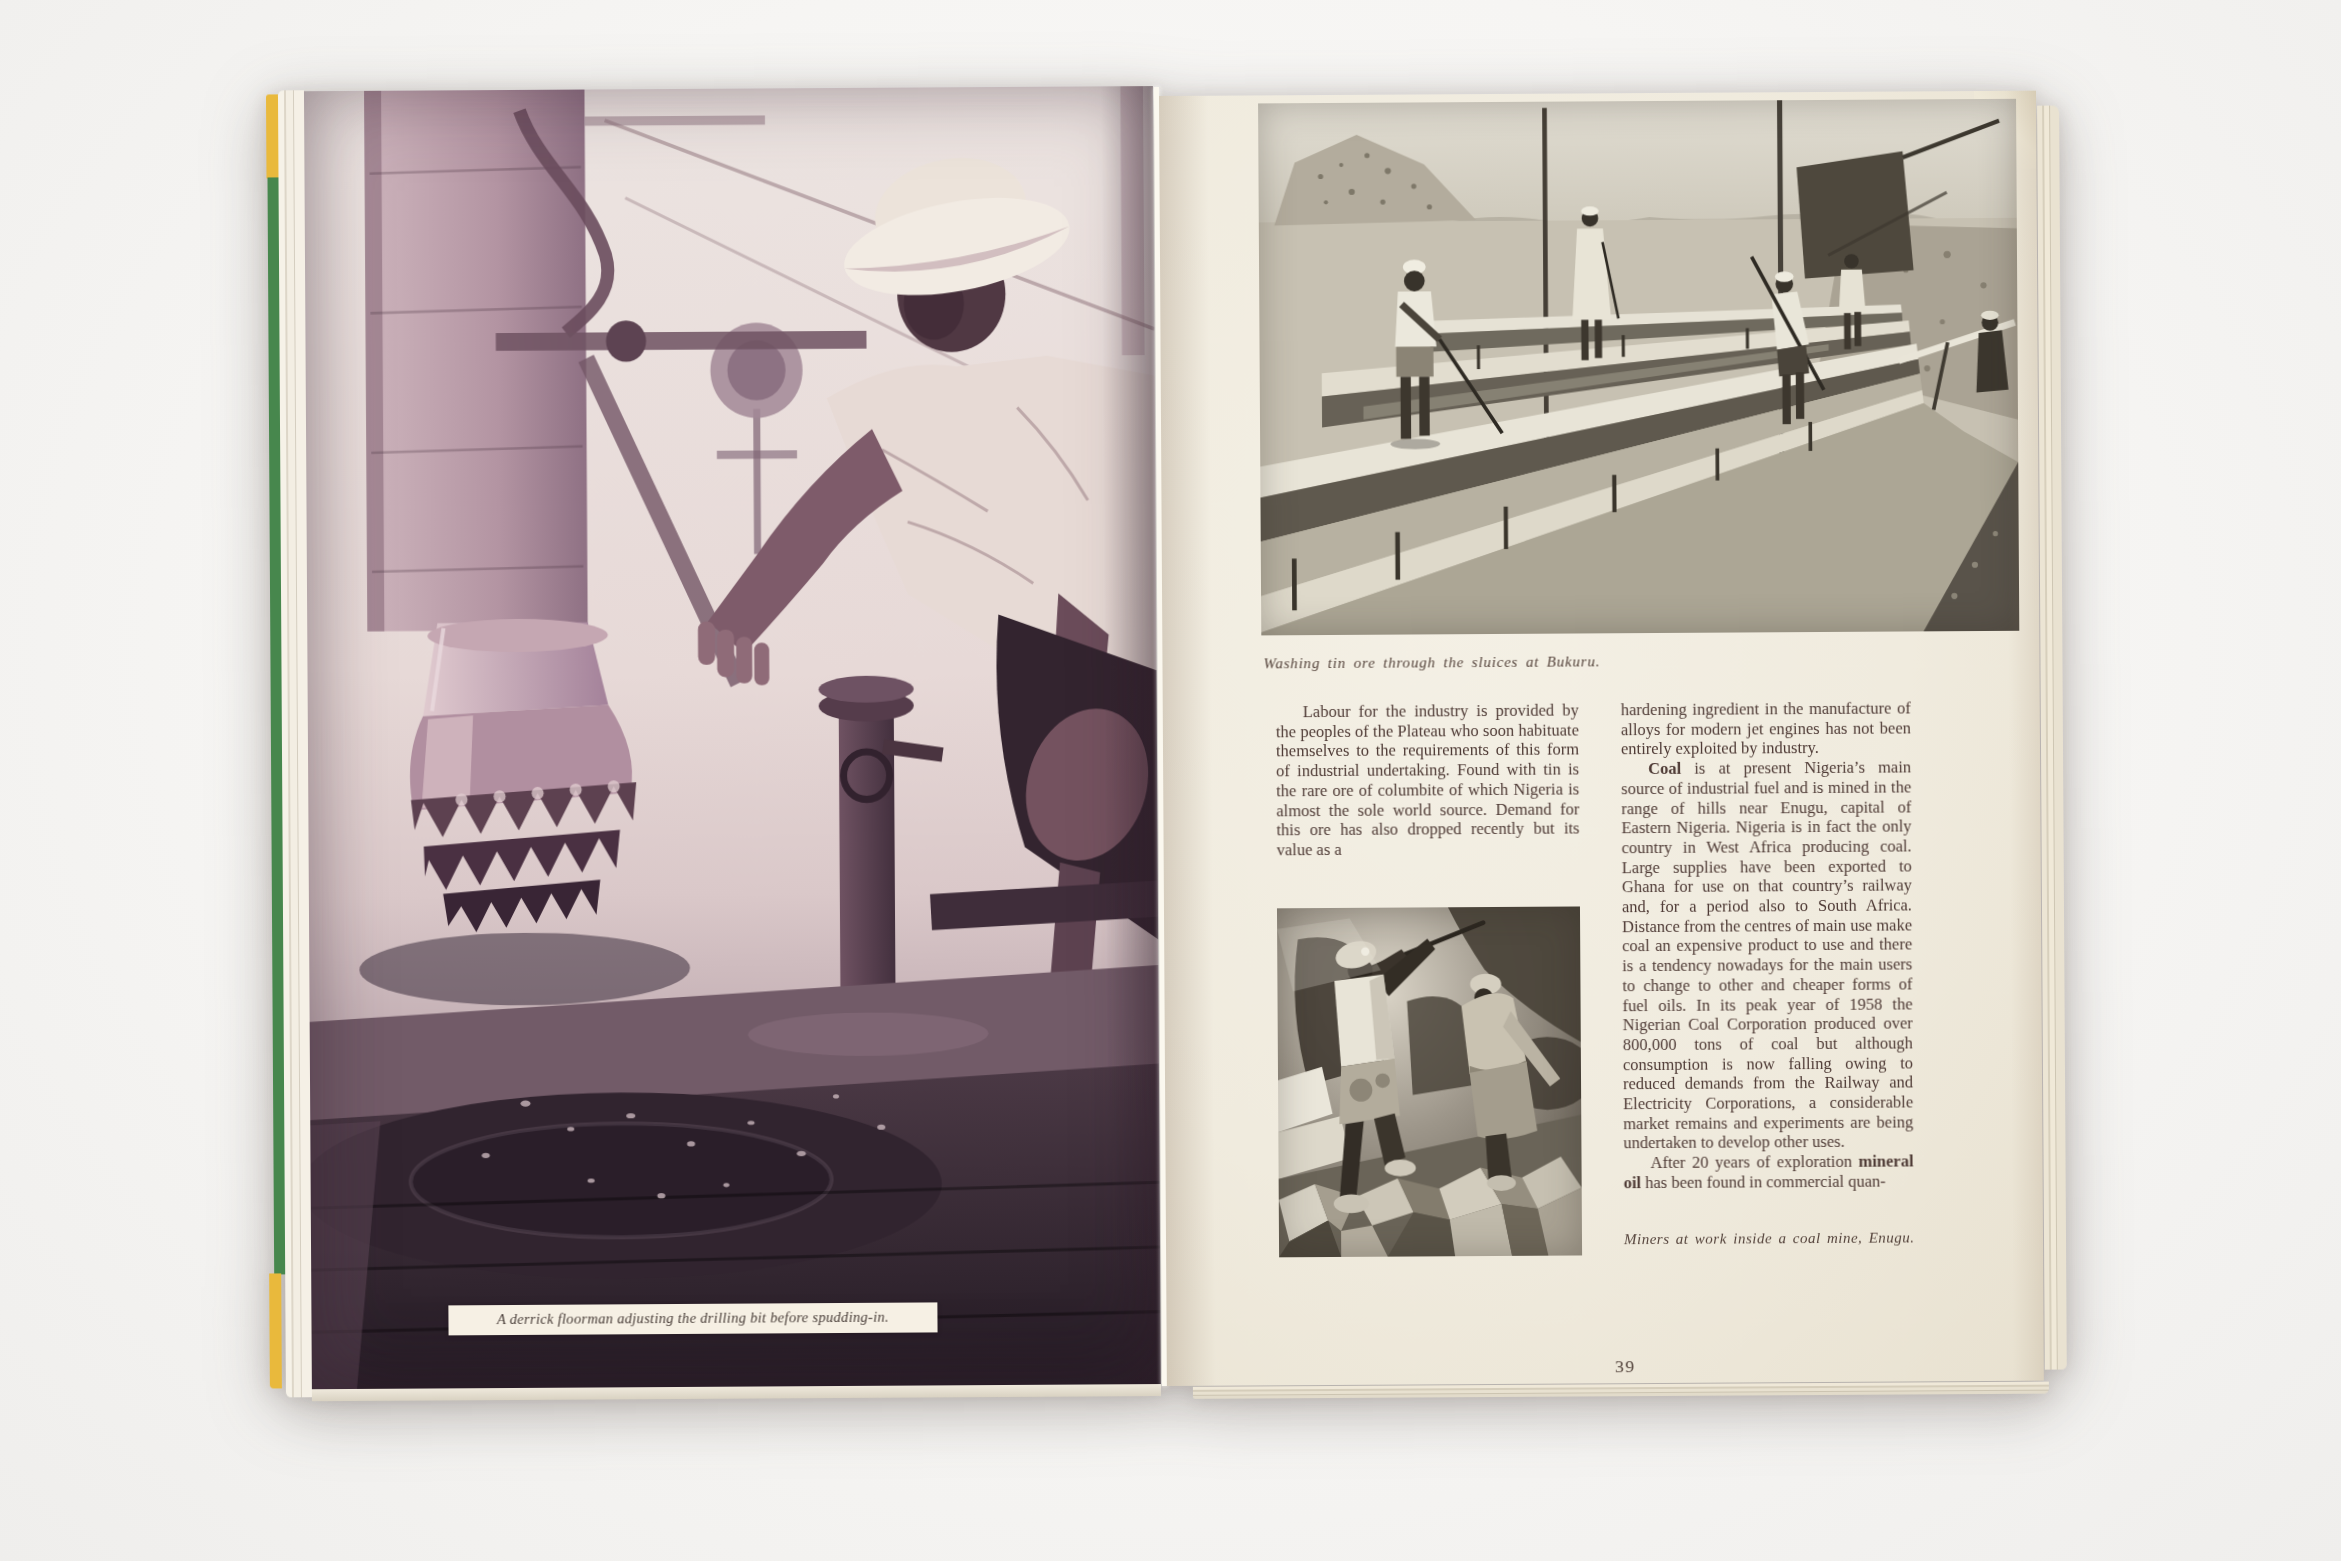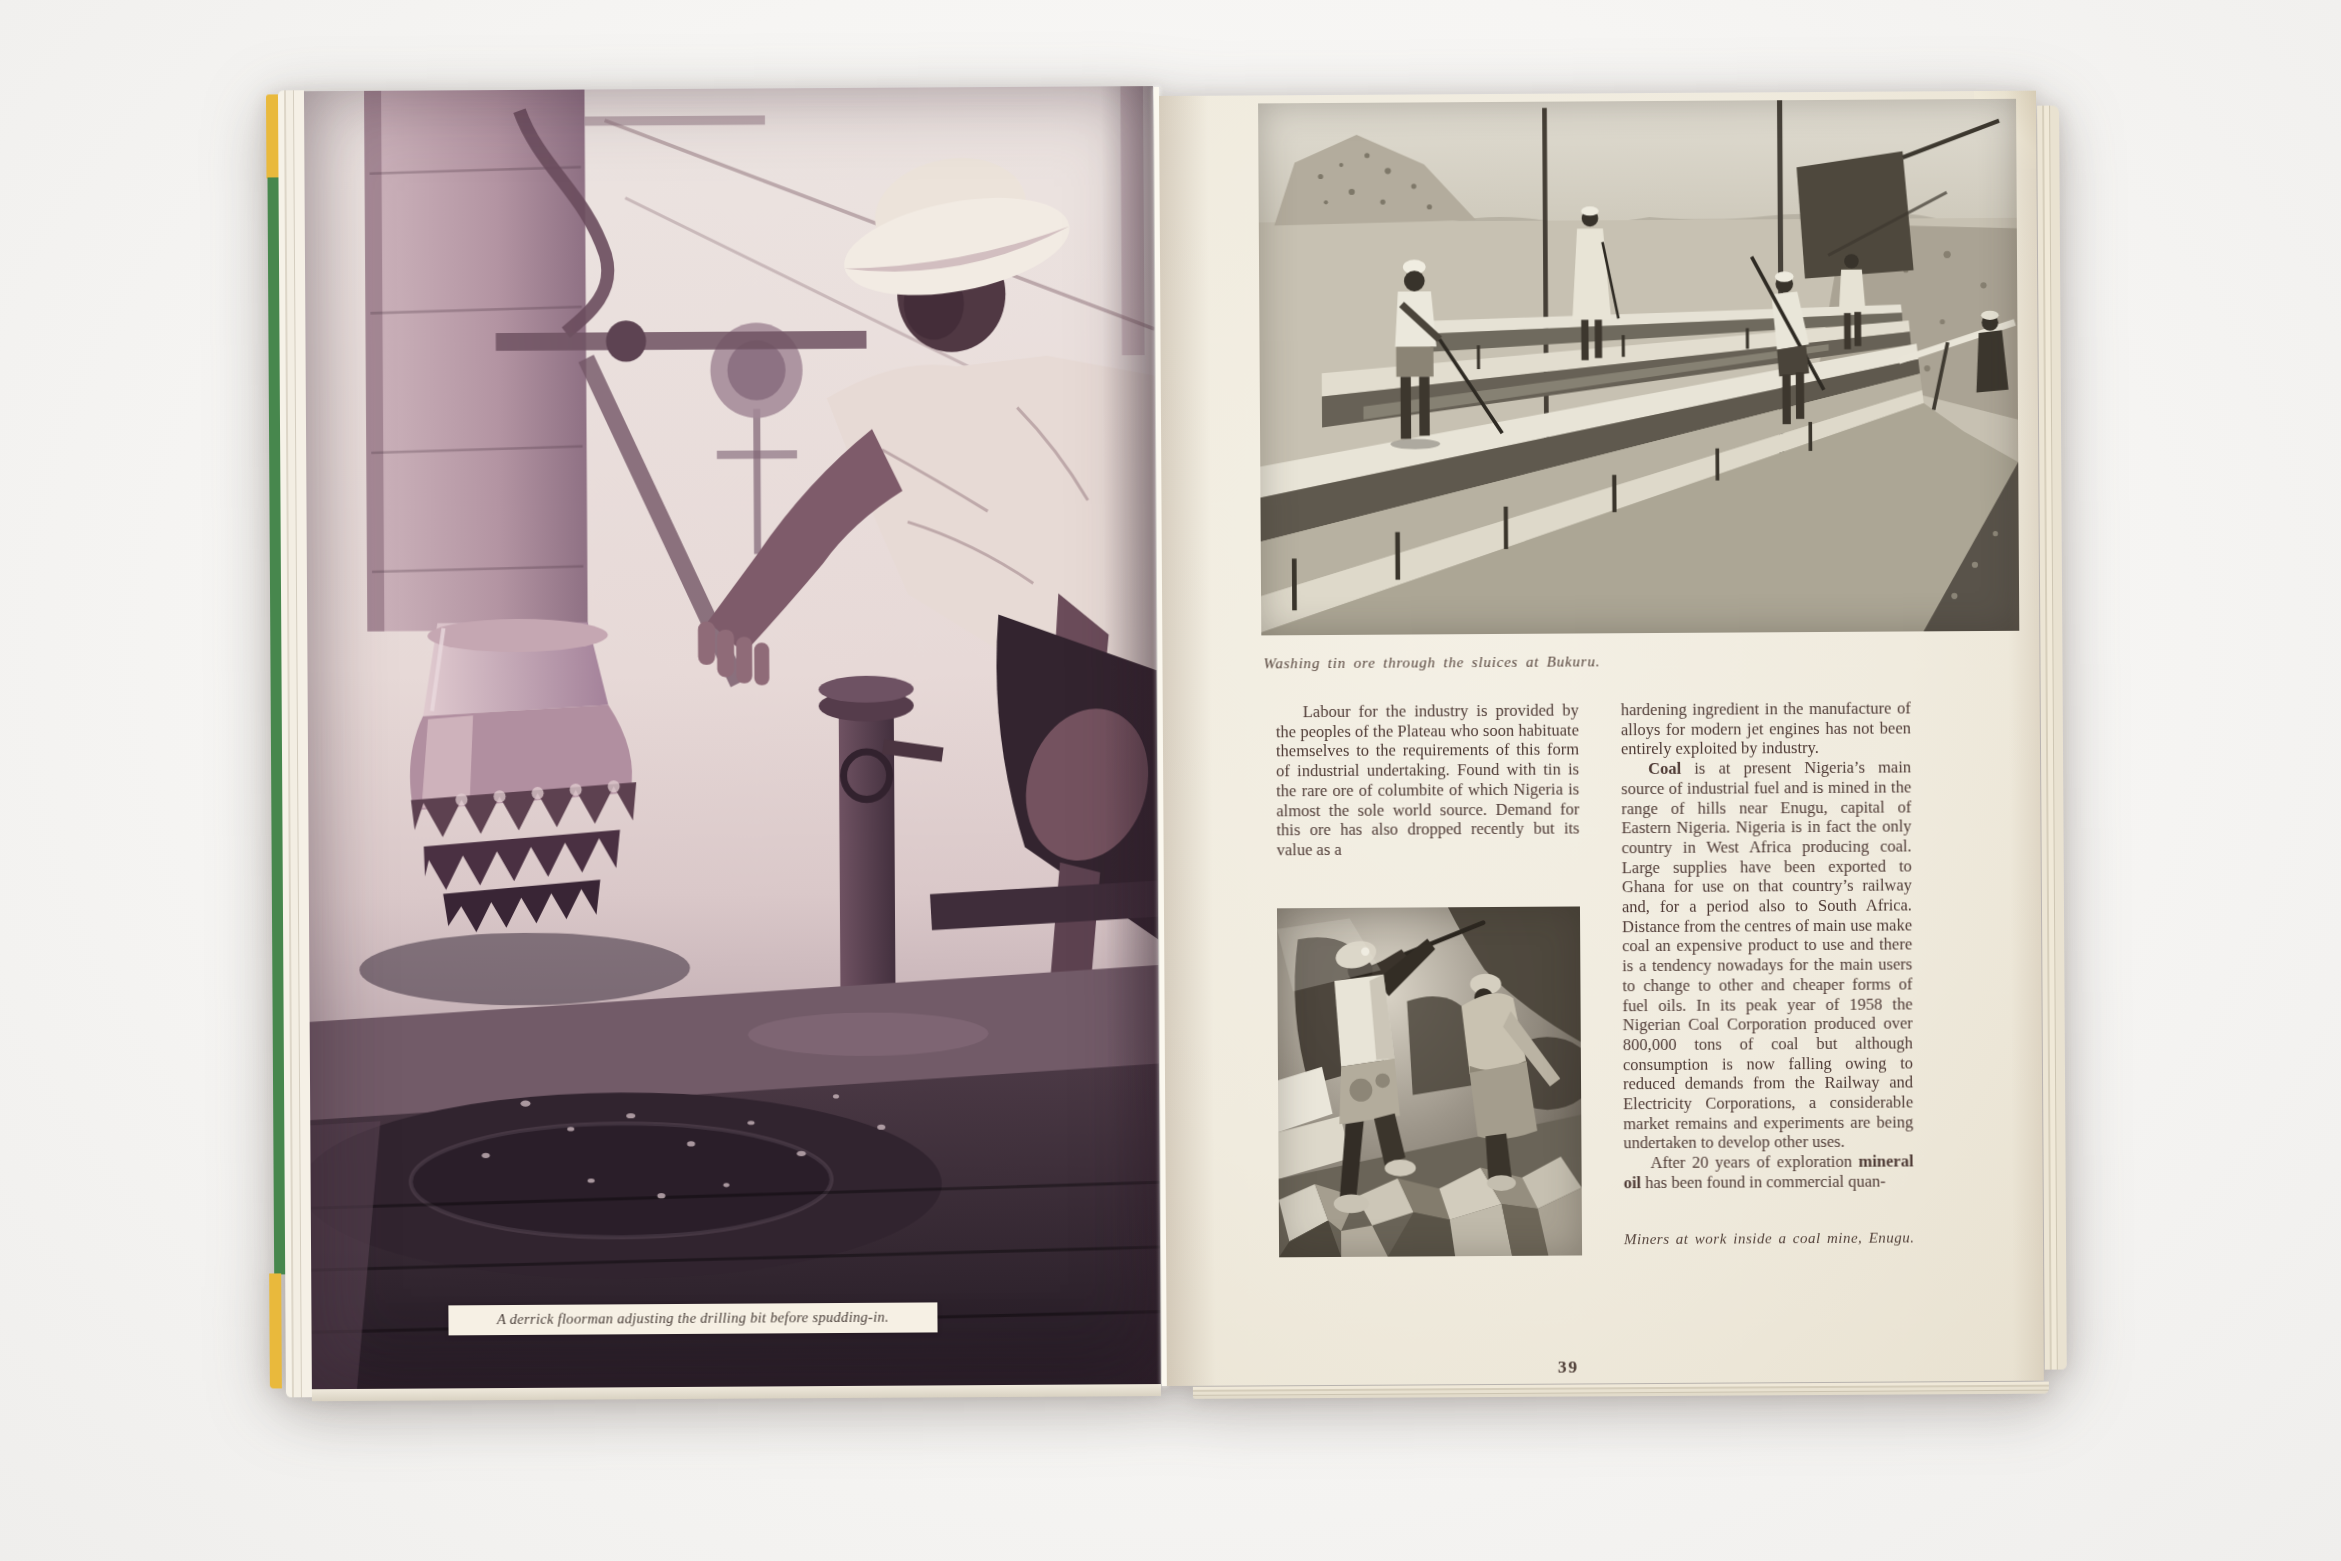--- a/index.html
+++ b/index.html
@@ -41,21 +41,21 @@
     letter-spacing:0.8px;word-spacing:3.1px;white-space:nowrap;}
   .col{position:absolute;top:607px;font-size:16.5px;line-height:19.7px;color:#4e3a35;text-align:justify;}
   .col1{left:113px;width:303px;}
   .col2{left:458px;width:290px;}
   .para{margin:0;}
   .para.ind{text-indent:27px;}
   .para .b{font-weight:bold;}
   .photo2{position:absolute;left:113px;top:813px;width:303px;height:349px;background:#8d867b;}
   .cap2{position:absolute;left:458px;top:1138px;font-style:italic;font-size:15px;color:#57463e;
     letter-spacing:0.5px;word-spacing:2.1px;white-space:nowrap;}
-  .pageno{position:absolute;left:391px;top:1263px;width:78px;text-align:left;font-size:17.6px;color:#504039;letter-spacing:1.6px;font-weight:bold;}
+  .pageno{position:absolute;left:391px;top:1263px;width:78px;text-align:right;font-size:17.6px;color:#504039;letter-spacing:1.6px;}
   
   .stack-right{position:absolute;left:1772px;top:28.4px;width:22px;height:1264px;background:
     repeating-linear-gradient(90deg,#ece5d4 0 5.2px,#d7cfbc 5.2px 6.7px,#f0e9d8 6.7px 12.4px,#cec6b3 12.4px 13.4px,#e9e2d1 13.4px 22px);
     border-radius:0 7.2px 5.2px 0;}
   .stack-bottom{position:absolute;left:920px;top:1304px;width:856px;height:12.4px;background:
     repeating-linear-gradient(180deg,#efe8d8 0 3.1px,#d5cdba 3.1px 4.7px,#e8e1d0 4.7px 8.3px,#ccc4b1 8.3px 9.3px,#e2dbca 9.3px 12.4px);
     border-radius:0 0 5.2px 2.1px;}
 </style>
 </head>
 <body>

